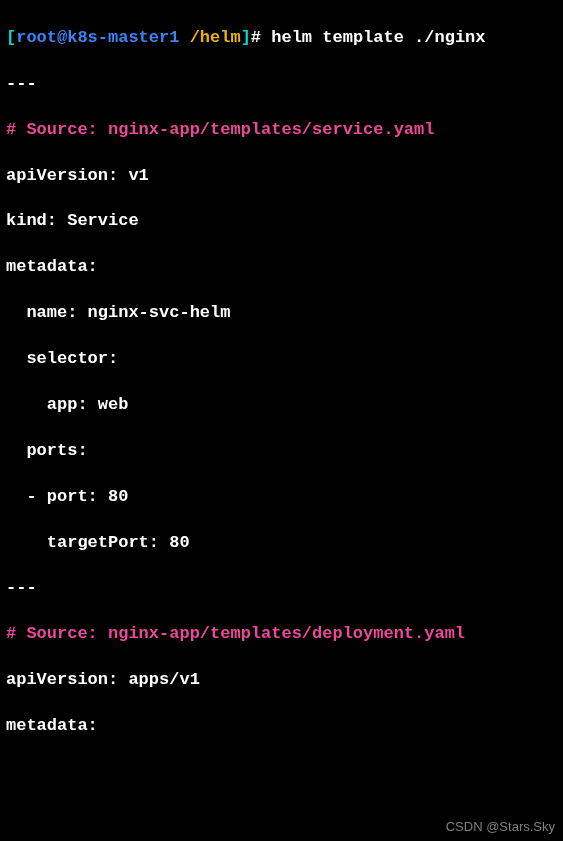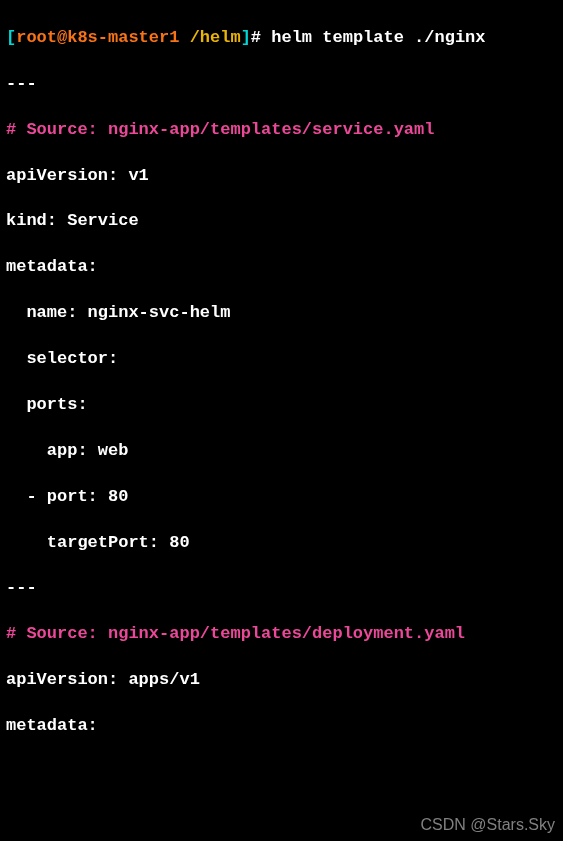--- a/index.html
+++ b/index.html
@@ -20,58 +20,58 @@
       overflow: hidden;
       font-weight: bold;
     }
     .terminal {
       white-space: pre;
     }
     .teal {
       color: #00d7d7;
     }
     .red {
-      color: #f97316;
+      color: #3b82f6;
     }
     .pink {
       color: #eab308;
     }
     .white {
       color: #ffffff;
     }
     .yellow {
       color: #ec4899;
     }
     .watermark {
       position: absolute;
       bottom: 5px;
       right: 8px;
       color: #808080;
-      font-size: 16px;
+      font-size: 13px;
       font-family: Arial, sans-serif;
       font-weight: normal;
     }
     .prompt-line .white {
       font-weight: bold;
     }
   </style>
 </head>
 <body>
 
 <div class="terminal">
 <div class="prompt-line"><span class="teal">[</span><span class="red">root@k8s-master1</span><span class="white"> </span><span class="pink">/helm</span><span class="teal">]</span><span class="white"># </span><span class="white">helm template ./nginx</span></div>
 <div>---</div>
 <div><span class="yellow"># Source: nginx-app/templates/service.yaml</span></div>
 <div>apiVersion: v1</div>
 <div>kind: Service</div>
 <div>metadata:</div>
 <div>  name: nginx-svc-helm</div>
 <div>  selector:</div>
+<div>    app: web</div>
 <div>  ports:</div>
-<div>    app: web</div>
 <div>  - port: 80</div>
 <div>    targetPort: 80</div>
 <div>---</div>
 <div><span class="yellow"># Source: nginx-app/templates/deployment.yaml</span></div>
 <div>apiVersion: apps/v1</div>
 <div>metadata:</div>
 
 
 
 

